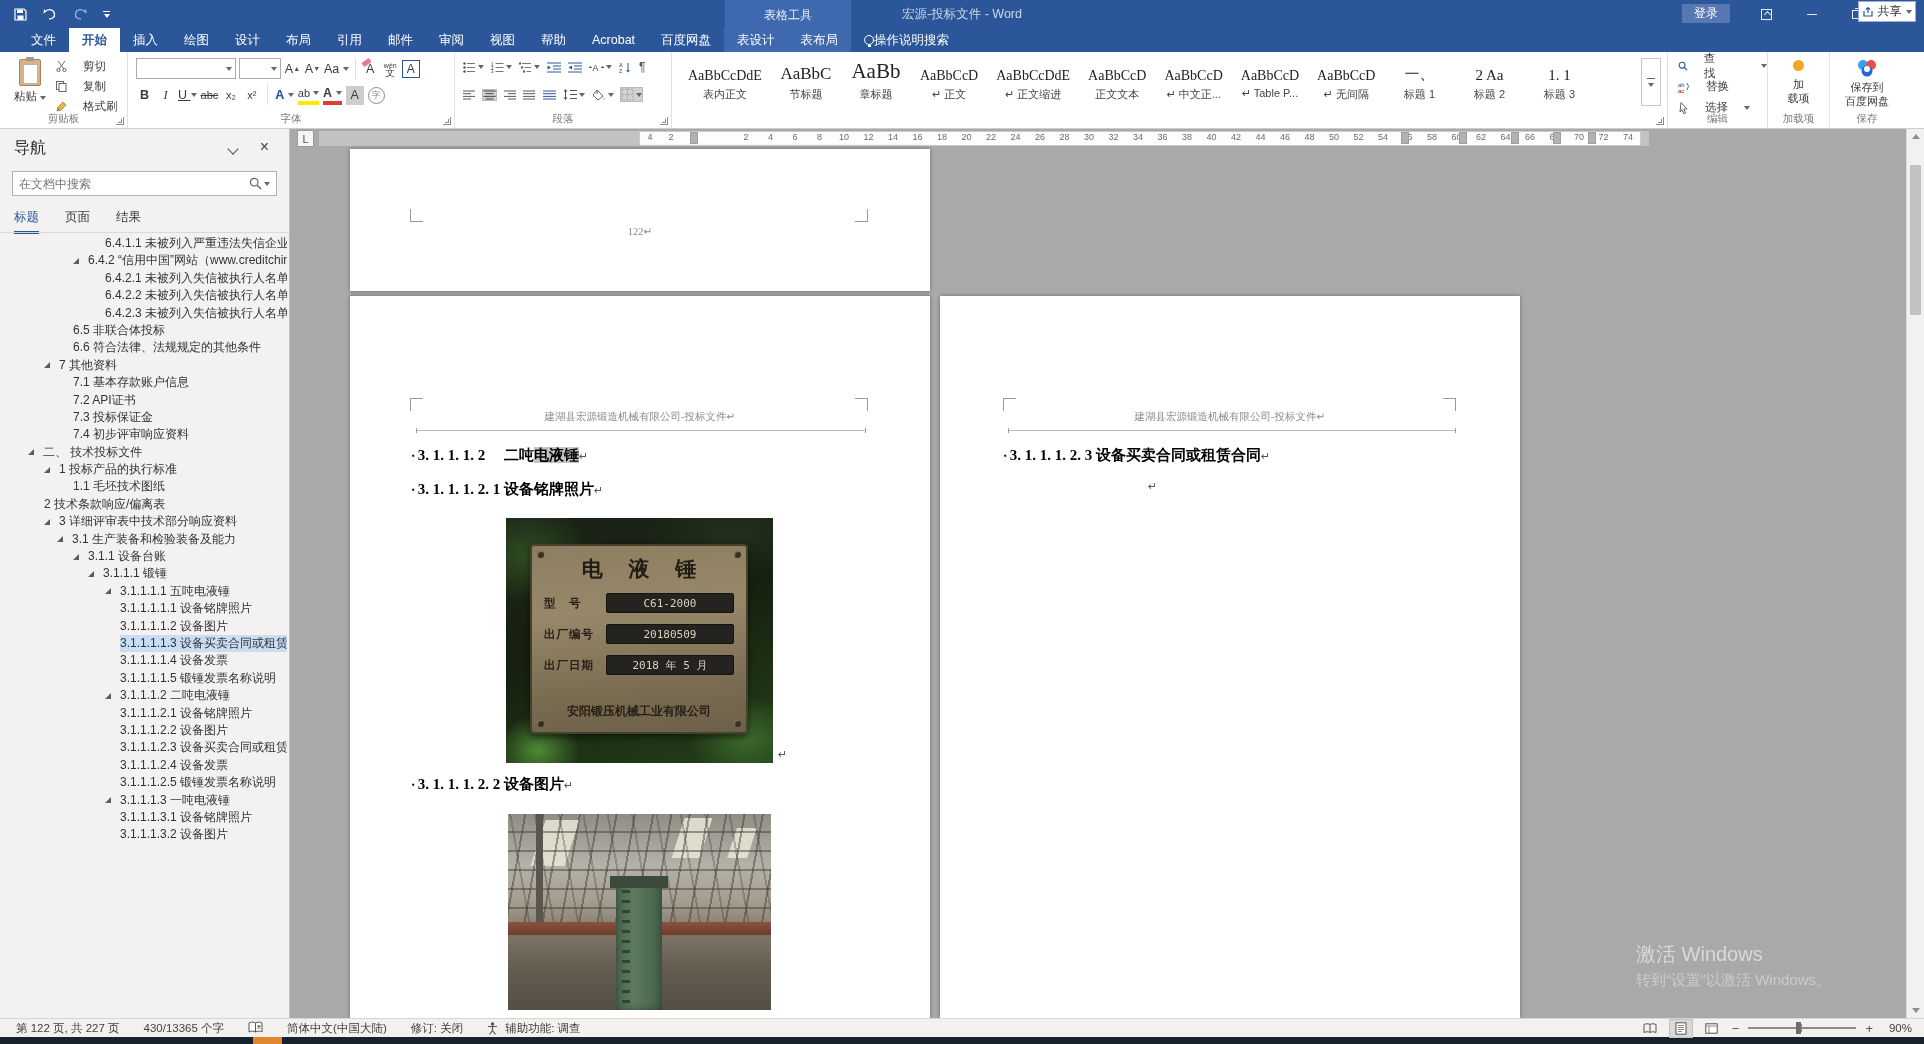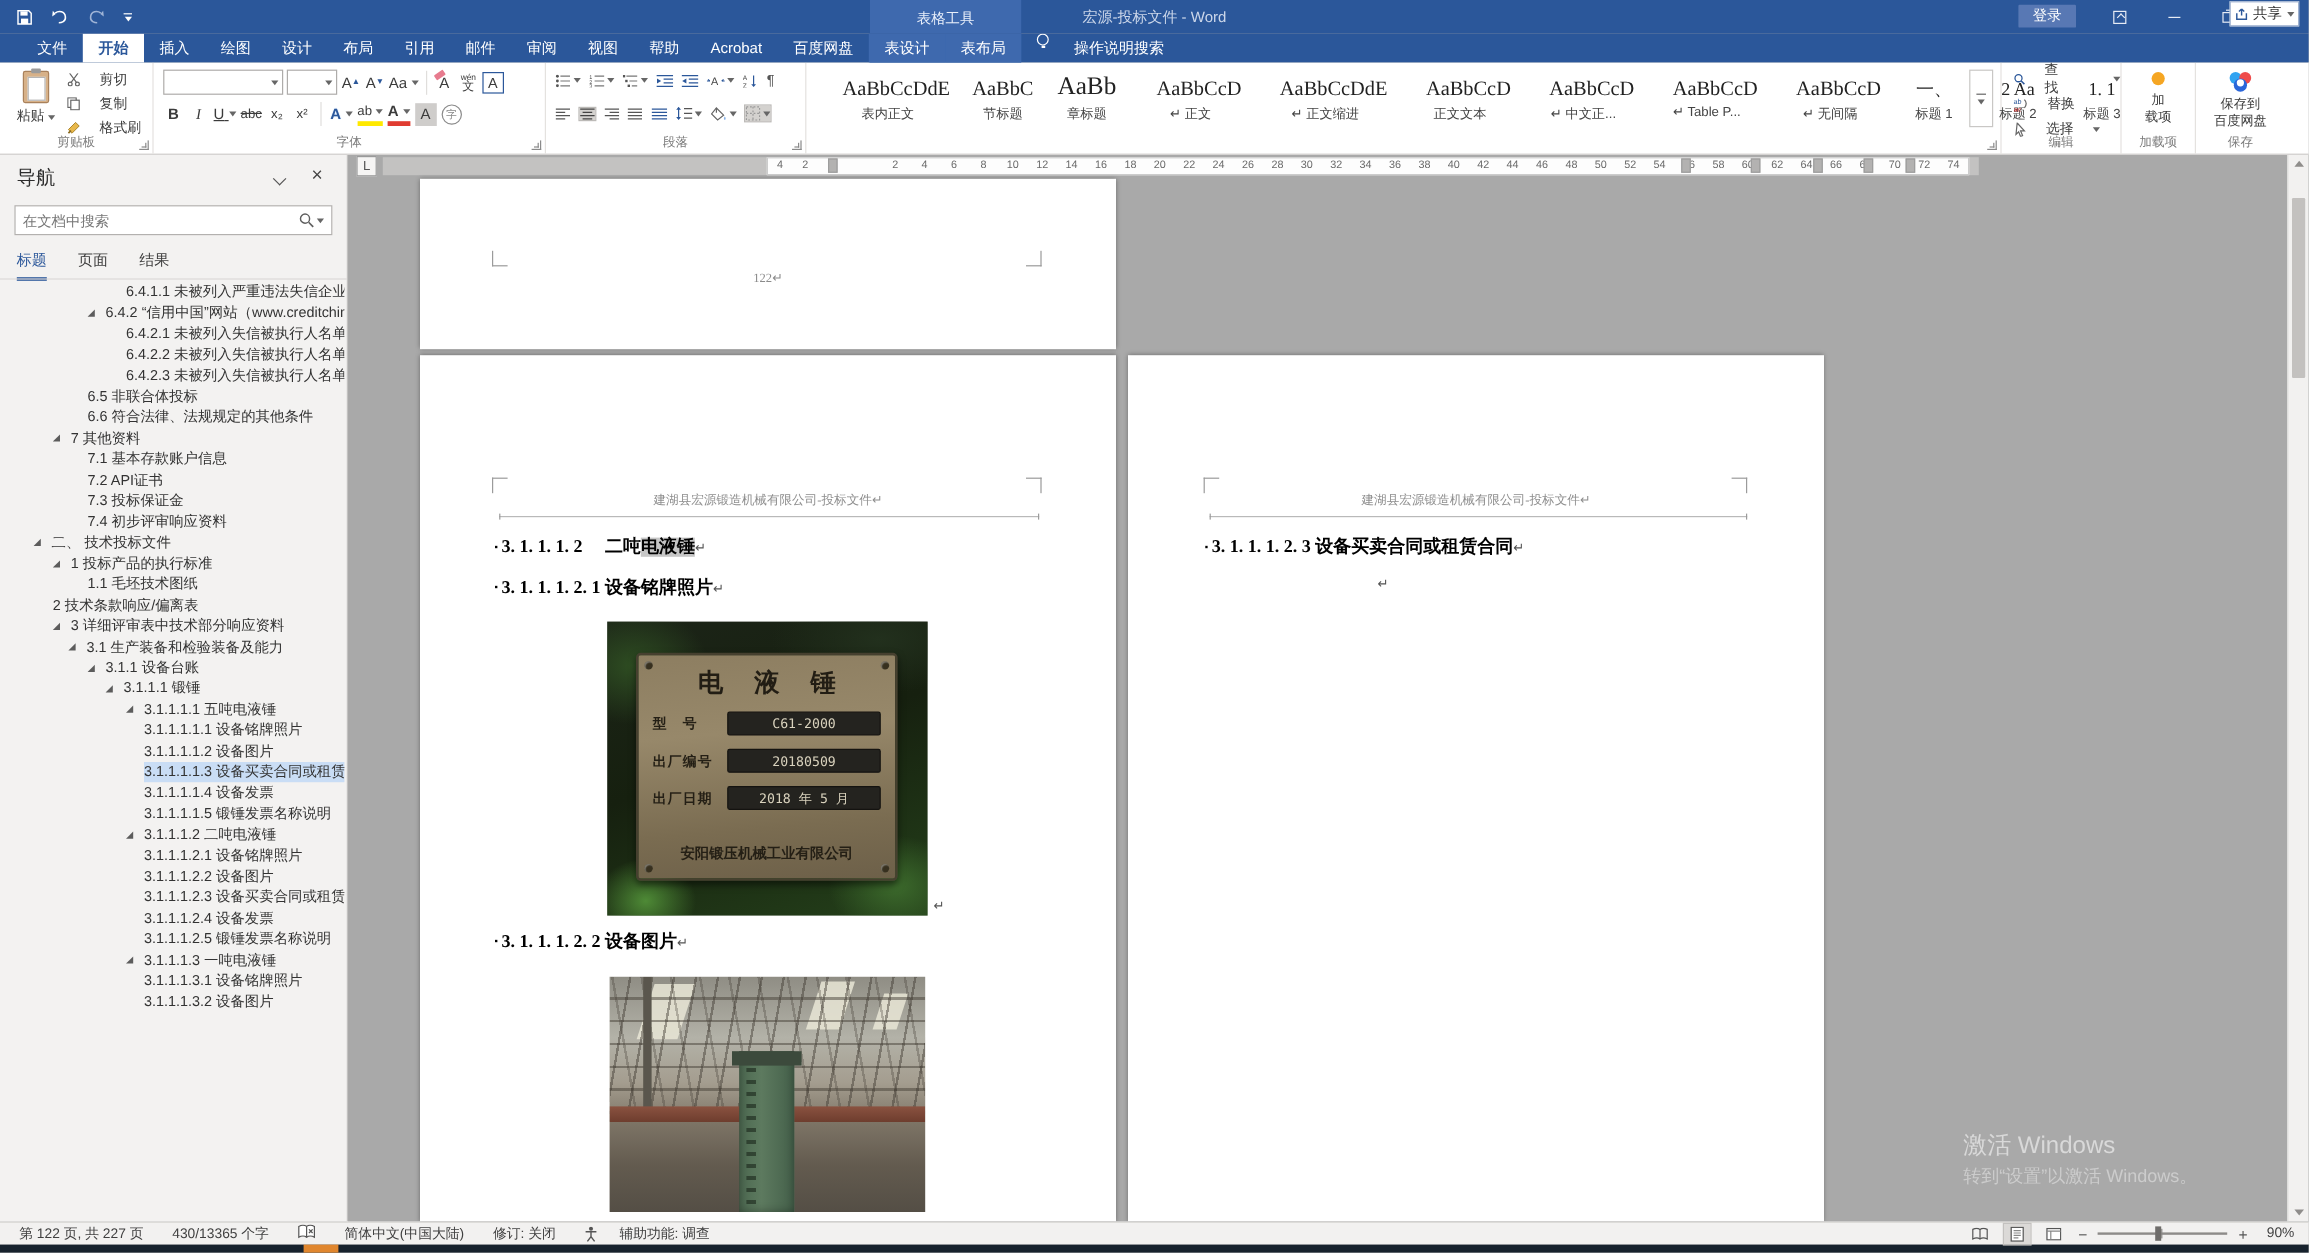--- a/index.html
+++ b/index.html
@@ -20,21 +20,21 @@
   .ico-rest:before { content:""; position:absolute; left:2px; top:-3px; width:9px; height:9px; border-top:1px solid #e7ecf5; border-right:1px solid #e7ecf5; }
   .ico-ribopt { width:11px; height:11px; border:1px solid #e7ecf5; position:relative; }
   .ico-ribopt:before { content:""; position:absolute; left:2.5px; top:2px; width:4px; height:4px; border-left:1px solid #e7ecf5; border-top:1px solid #e7ecf5; transform:rotate(45deg); }
 
   
   .tabrow { position:absolute; left:0; top:28px; right:0; height:24px; background:#2b579a; z-index:29; }
   .ctxtab-bg { position:absolute; left:725px; top:0; width:126px; height:24px; background:#3e69ae; }
   .tabs { position:absolute; left:18px; top:0; height:24px; display:flex; }
   .rtab { position:relative; height:24px; line-height:24px; padding:0 13px; font-size:12.5px; color:#fff; white-space:nowrap; }
   .rtab.active { background:#fff; color:#2b579a; font-weight:bold; }
-  .telltab { display:flex; align-items:flex-start; gap:21px; }
+  .telltab { display:flex; align-items:center; gap:0; }
   .bulb { width:10px; height:10px; border:1.3px solid #fff; border-radius:50%; position:relative; }
   .bulb:after { content:""; position:absolute; left:2.5px; top:9px; width:3px; height:2px; background:#fff; }
   .sharebtn { position:absolute; right:8px; top:1px; width:58px; height:21px; border:1px solid #9db0cf; background:#fff; color:#333; font-size:12px; display:flex; align-items:center; justify-content:center; gap:4px; z-index:40; }
 
   
   .ribbon { position:absolute; left:0; top:52px; right:0; height:77px; background:#fff; border-bottom:1px solid #cfcdcb; z-index:28; }
   .rgroup { position:absolute; top:0; height:76px; border-right:1px solid #e4e2df; }
   .glabel { position:absolute; bottom:2px; left:0; right:0; text-align:center; font-size:10.5px; color:#7b7b7b; }
   .launcher { position:absolute; right:3px; bottom:3px; width:8px; height:8px; border-right:1px solid #8a8a8a; border-bottom:1px solid #8a8a8a; }
   .launcher:before { content:""; position:absolute; right:1px; bottom:1px; width:3px; height:3px; border-right:1px solid #8a8a8a; border-bottom:1px solid #8a8a8a; }
@@ -61,21 +61,21 @@
   .pararow { position:absolute; left:8px; display:flex; align-items:center; gap:7px; }
   .pr1 { top:8px; } .pr2 { top:36px; }
   .pbtn { display:inline-flex; align-items:center; gap:2px; }
   .pressed { background:#d4d2cf; outline:1px solid #bcbab7; }
 
   .g-styles { left:672px; width:996px; }
   .stylegallery { position:absolute; left:10px; top:4px; height:52px; display:flex; gap:6px; }
   .styleitem { min-width:64px; padding:2px 6px 0; text-align:center; color:#222; }
   .stylename { font-size:11px; color:#444; margin-top:3px; white-space:nowrap; }
   .sprev { height:26px; display:flex; align-items:flex-end; justify-content:center; font-family:"Liberation Serif",serif; white-space:nowrap; }
-  .sp-s { font-size:17px;margin-left:14px; } .sp-l { font-size:17px; } .sp-xl { font-size:21px; } .sp-h { font-size:15px; font-family:"Liberation Serif",serif; }
+  .sp-s { font-size:14px; } .sp-l { font-size:17px; } .sp-xl { font-size:21px; } .sp-h { font-size:15px; font-family:"Liberation Serif",serif; }
   .morebox { position:absolute; right:6px; top:6px; width:20px; height:48px; border:1px solid #c9c7c5; display:flex; flex-direction:column; align-items:center; justify-content:center; gap:4px; }
   .morebox .bar { width:8px; height:1px; background:#666; }
 
   .g-edit { left:1668px; width:100px; }
   .editcol { position:absolute; left:10px; top:5px; display:flex; flex-direction:column; gap:4px; }
 
   .g-addin { left:1768px; width:62px; }
   .bigbtn { position:absolute; left:0; top:5px; width:100%; text-align:center; font-size:11px; color:#3b3b3b; line-height:14px; }
   .orangedot { width:11px; height:11px; border-radius:50%; background:#f5a623; margin:3px auto 6px; }
   .g-baidu { left:1830px; width:74px; border-right:none; }
@@ -848,21 +848,21 @@
     <div class="sb-left">
       <span>第 122 页, 共 227 页</span>
       <span>430/13365 个字</span>
       <span><svg width="15" height="13" viewBox="0 0 15 13">
             <path d="M7.5 2 C6 0.8 3 0.8 1 2 v9 C3 9.8 6 9.8 7.5 11 C9 9.8 12 9.8 14 11 v-9 C12 0.8 9 0.8 7.5 2 z" fill="#fff" stroke="#555"></path>
             <path d="M7.5 2 v9" stroke="#555"></path>
             <path d="M9.5 4.5 l3 3 m0 -3 l-3 3" stroke="#555" stroke-width="1.1"></path>
           </svg></span>
       <span>简体中文(中国大陆)</span>
       <span>修订: 关闭</span>
-      <span style="display:flex;align-items:center;gap:18px;">
+      <span style="display:flex;align-items:center;gap:7px;">
           <svg width="11" height="13" viewBox="0 0 11 13">
             <circle cx="5.5" cy="2" r="1.7" fill="#555"></circle>
             <path d="M1 4.5 h9 M5.5 4.5 v4 M5.5 8.5 L2.5 12.5 M5.5 8.5 L8.5 12.5" stroke="#555" stroke-width="1.2" fill="none"></path>
           </svg>
           <span>辅助功能: 调查</span>
         </span>
     </div>
     <div class="sb-right">
       <span class="viewbtn">
           <svg width="14" height="11" viewBox="0 0 14 11">

